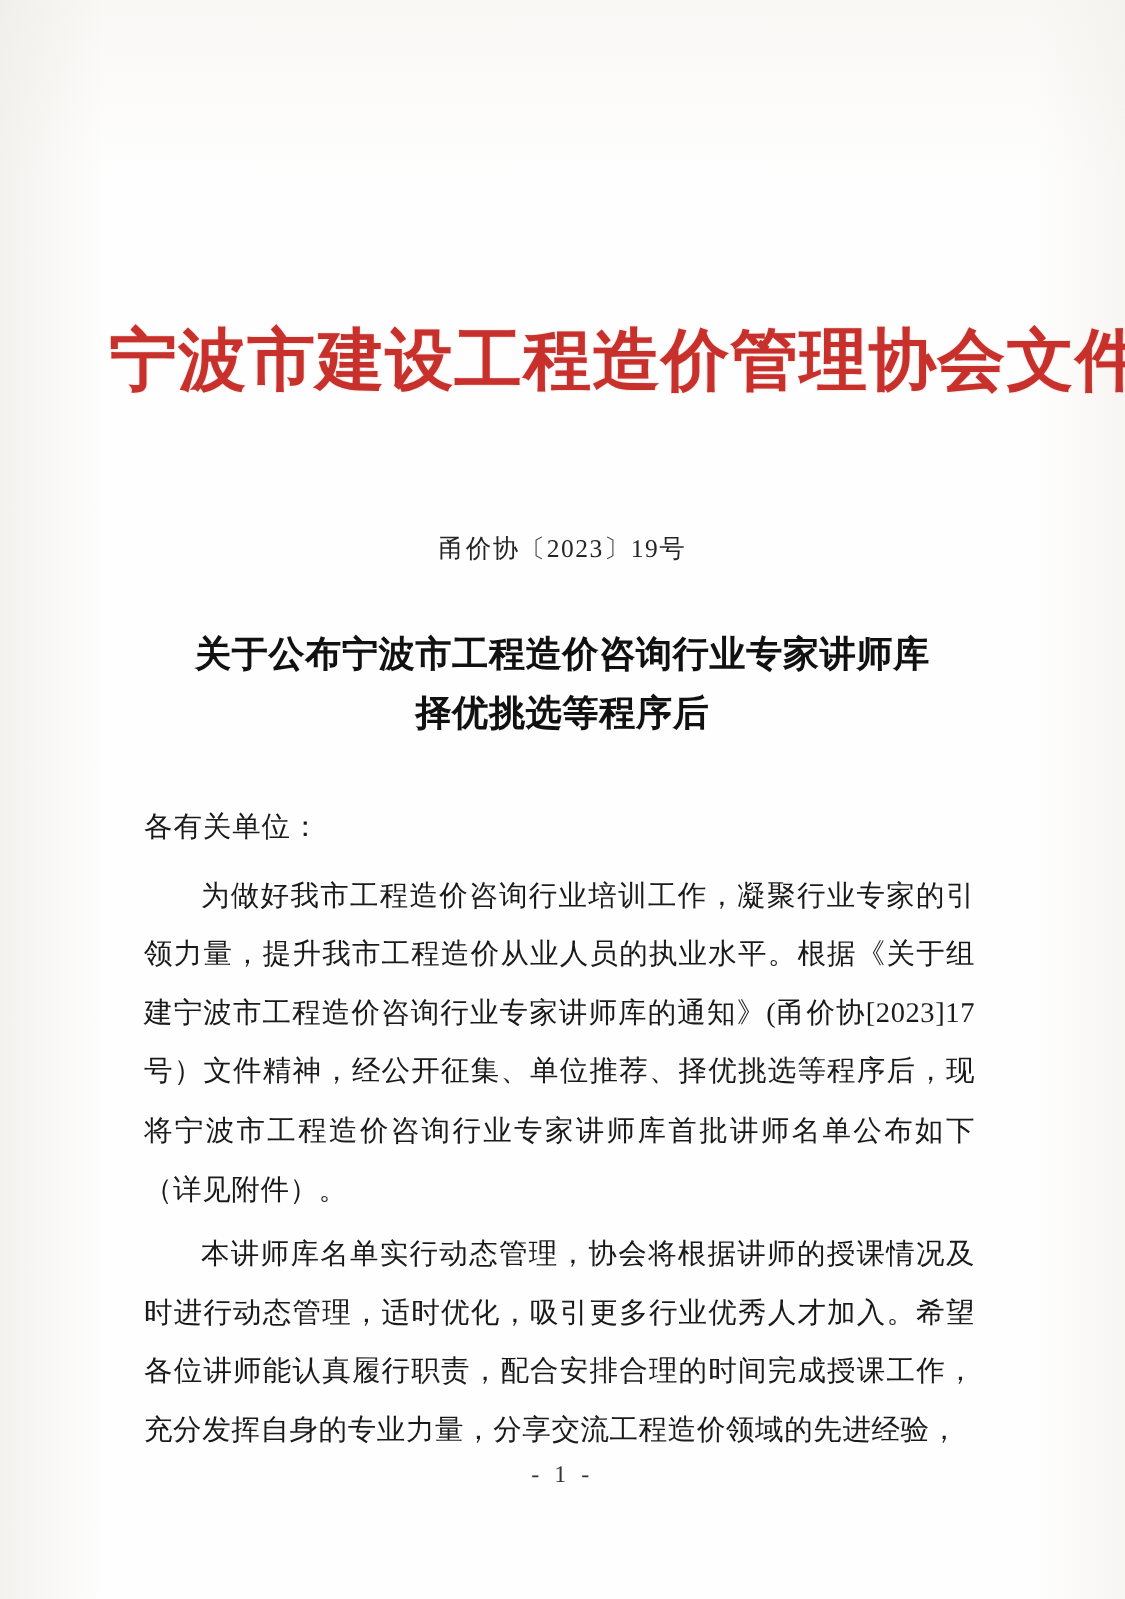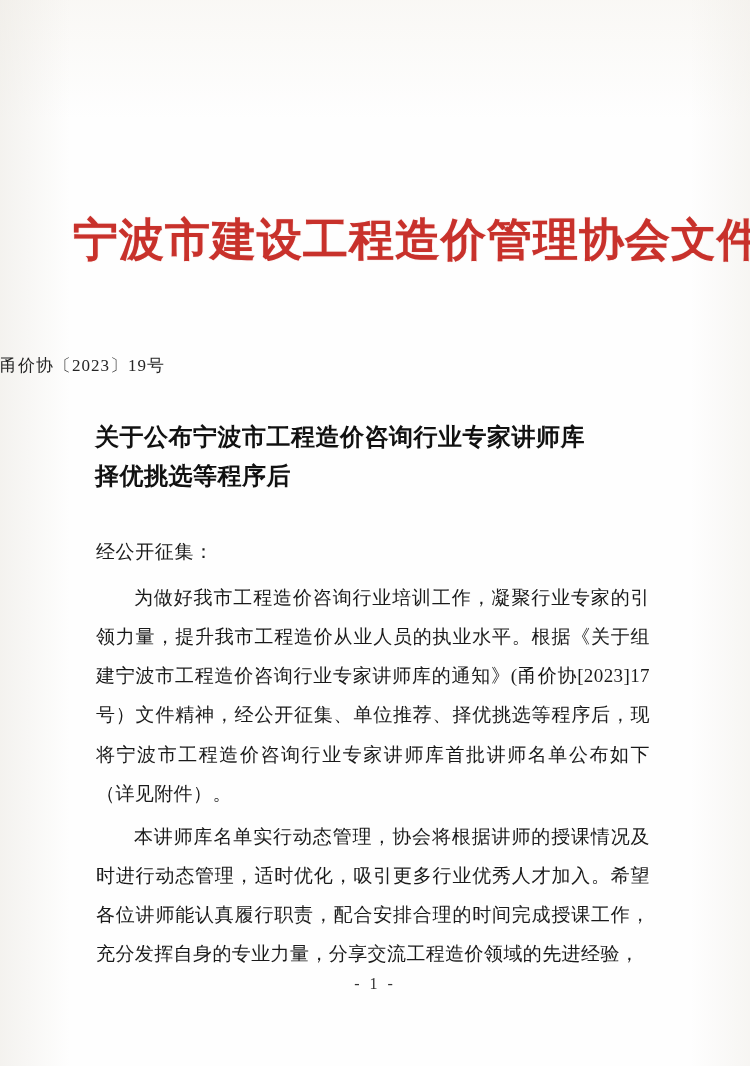--- a/index.html
+++ b/index.html
@@ -49,31 +49,32 @@
     white-space: nowrap;
     text-shadow: 0 0 1px rgba(200,49,43,0.45);
     margin-left: 43px;
   }
 
   .docnum {
     position: absolute;
     top: 354px;
     left: 0;
     width: 750px;
-    text-align: left;
+    text-align: center;
     font-size: 17px;
     letter-spacing: 1px;
     color: #252525;
   }
 
   .title {
     position: absolute;
     top: 418px;
     left: 95px;
     width: 560px;
+    text-align: center;
     font-size: 24px;
     font-weight: bold;
     line-height: 1.62;
     letter-spacing: 0.5px;
     color: #111;
   }
 
   .body-block {
     position: absolute;
     top: 534px;
@@ -115,20 +116,20 @@
   <div class="masthead">宁波市建设工程造价管理协会文件</div>
 
   <div class="docnum">甬价协〔2023〕19号</div>
 
   <div class="title">
     <div>关于公布宁波市工程造价咨询行业专家讲师库</div>
     <div>择优挑选等程序后</div>
   </div>
 
   <div class="body-block">
-    <div class="salutation">经公开征集：</div>
+    <div class="salutation">各有关单位：</div>
     <p class="para">为做好我市工程造价咨询行业培训工作，凝聚行业专家的引领力量，提升我市工程造价从业人员的执业水平。根据《关于组建宁波市工程造价咨询行业专家讲师库的通知》(甬价协[2023]17号）文件精神，经公开征集、单位推荐、择优挑选等程序后，现将宁波市工程造价咨询行业专家讲师库首批讲师名单公布如下（详见附件）。</p>
     <p class="para">本讲师库名单实行动态管理，协会将根据讲师的授课情况及时进行动态管理，适时优化，吸引更多行业优秀人才加入。希望各位讲师能认真履行职责，配合安排合理的时间完成授课工作，充分发挥自身的专业力量，分享交流工程造价领域的先进经验，</p>
   </div>
 
   <div class="pagenum">- 1 -</div>
 
 </div>
 
 </body></html>

